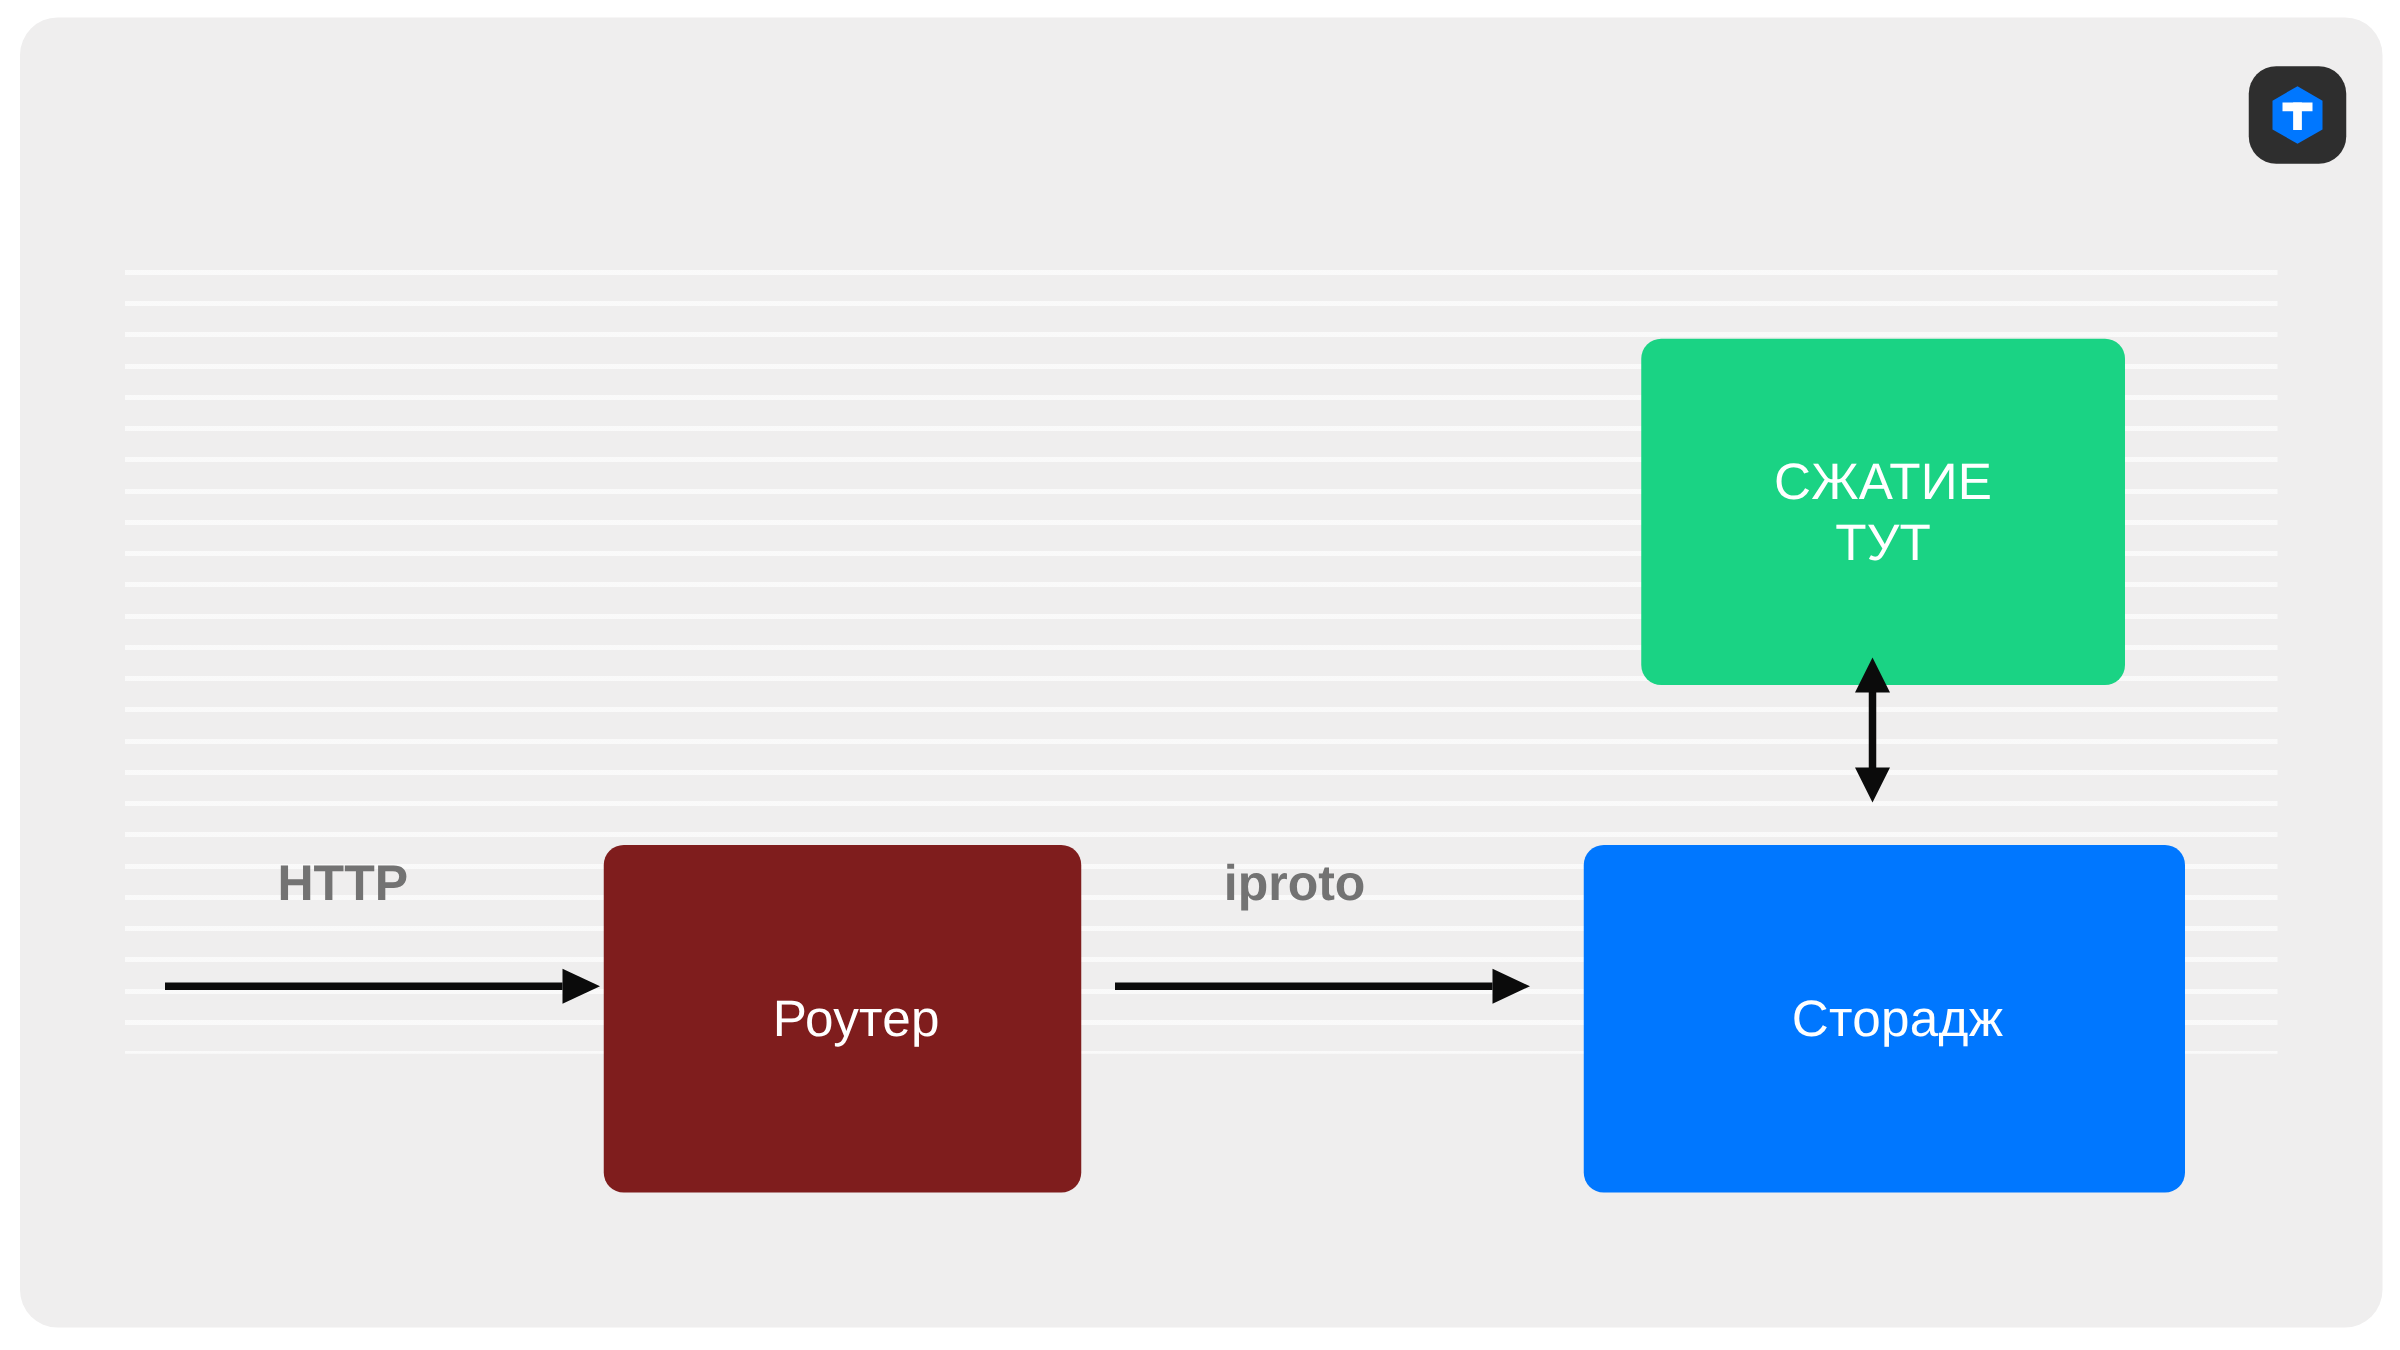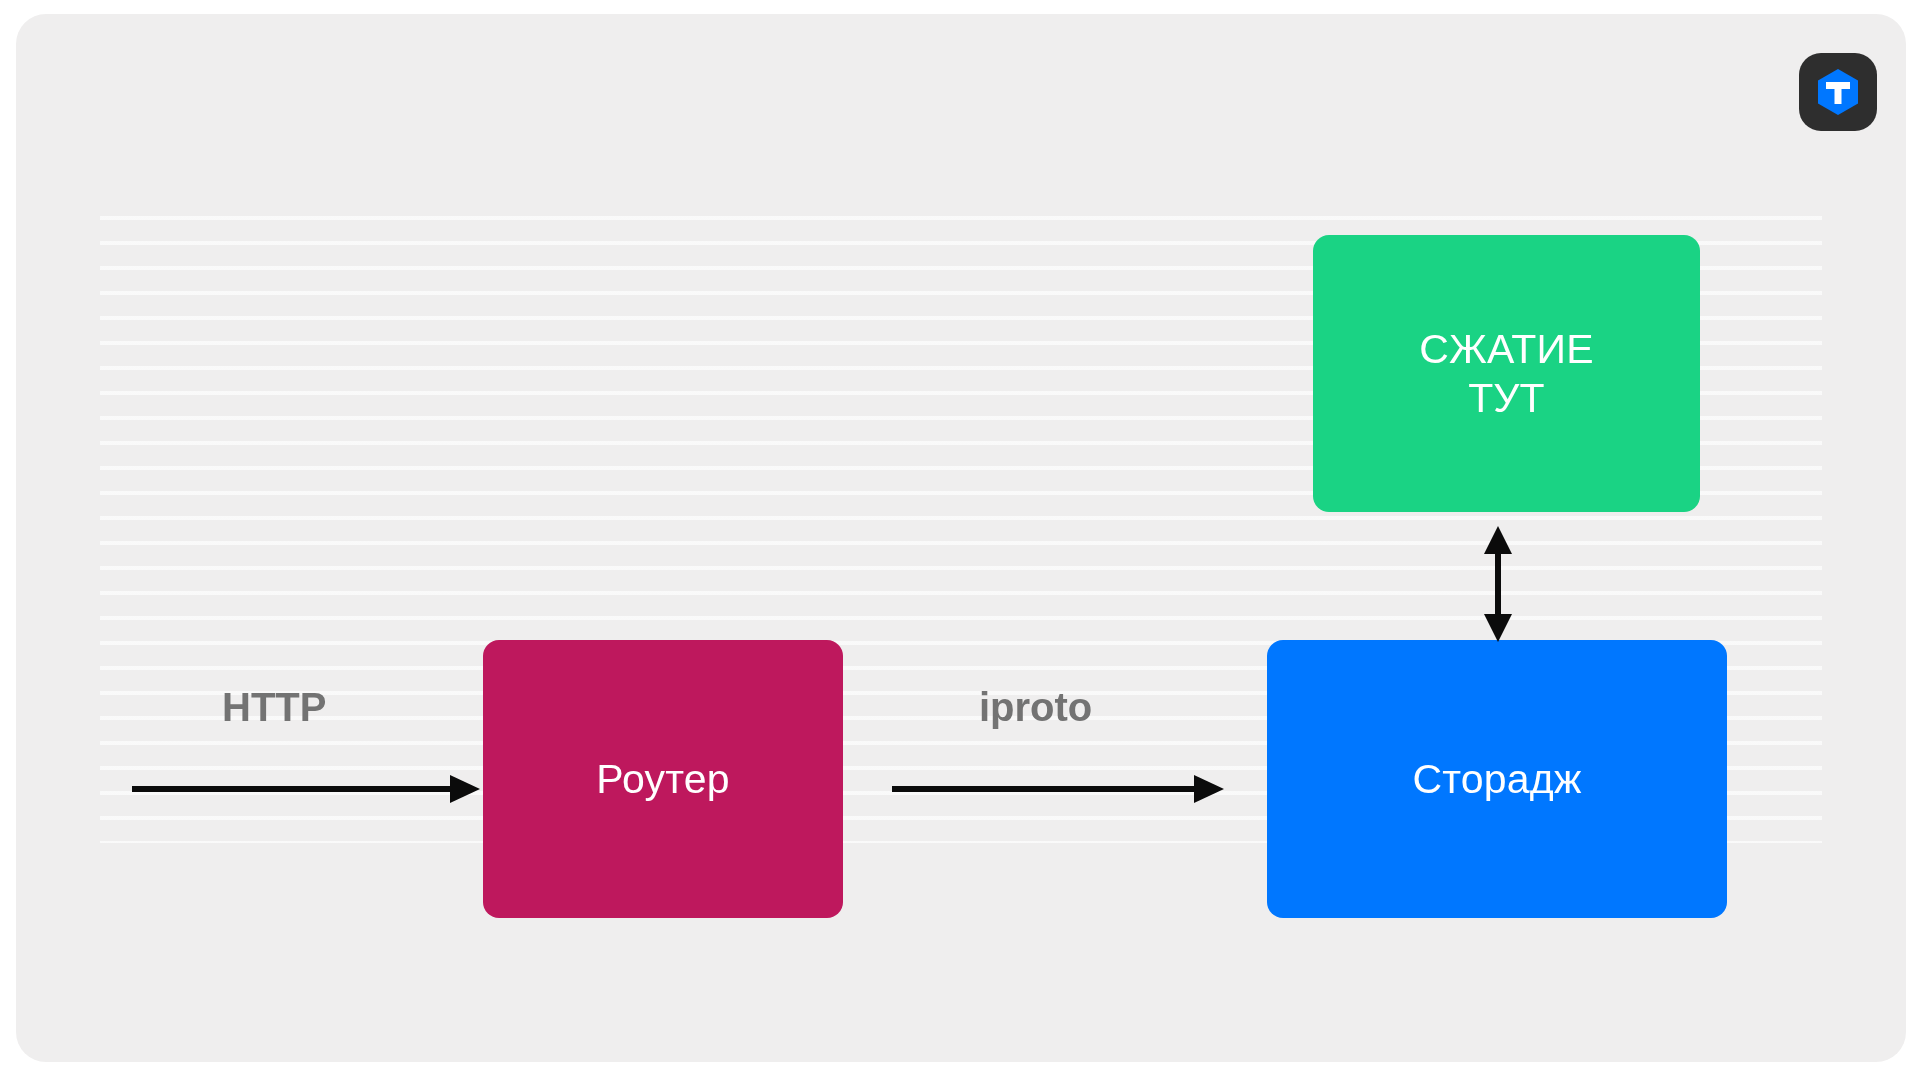--- a/index.html
+++ b/index.html
@@ -44,51 +44,54 @@
 
   .node {
     position: absolute;
     border-radius: 16px;
     display: flex;
     align-items: center;
     justify-content: center;
     text-align: center;
     color: #ffffff;
     letter-spacing: 0.2px;
+    margin-top: 36px;
   }
 
   #node-compression {
     left: 1297px;
     top: 221px;
     width: 387px;
     height: 277px;
     background: #1ad384;
     font-size: 41px;
     line-height: 1.18;
     font-weight: 400;
   }
 
   #node-router {
     left: 467px;
     top: 626px;
     width: 360px;
     height: 278px;
-    background: #be185d;
+    background: #7f1d1d;
     font-size: 41px;
     font-weight: 400;
+    padding-left: 22px;
   }
 
   #node-storage {
     left: 1251px;
     top: 626px;
     width: 460px;
     height: 278px;
     background: #0077ff;
     font-size: 41px;
     font-weight: 400;
+    padding-left: 21px;
   }
 
   .edge-label {
     position: absolute;
     color: #737373;
     font-size: 40px;
     font-weight: 700;
     white-space: nowrap;
   }
 

